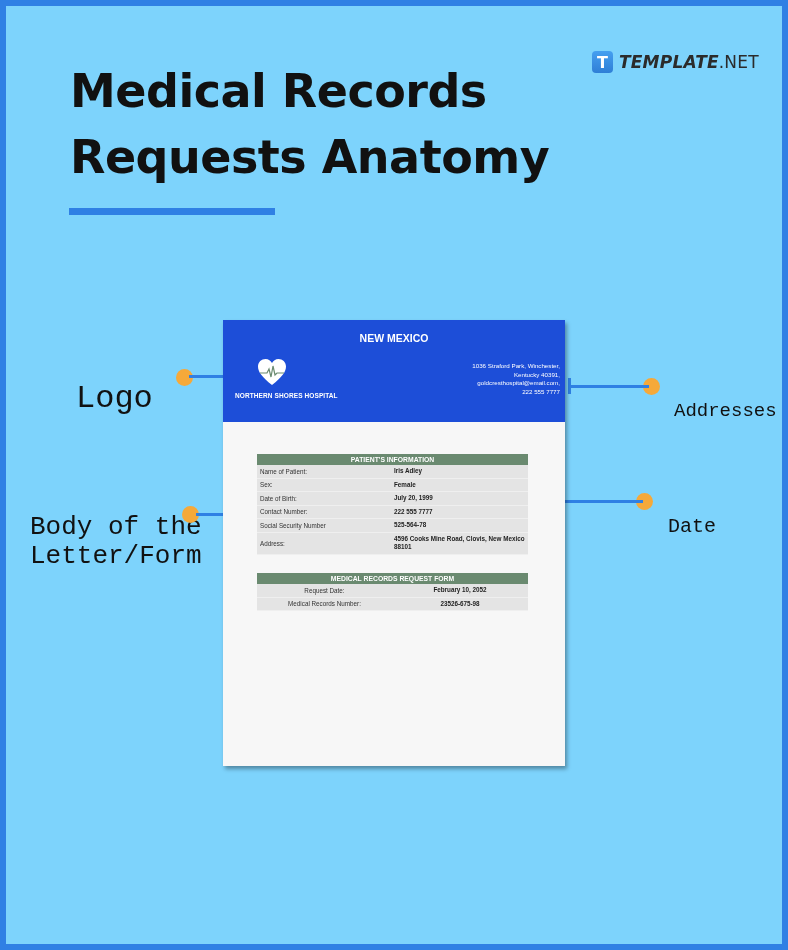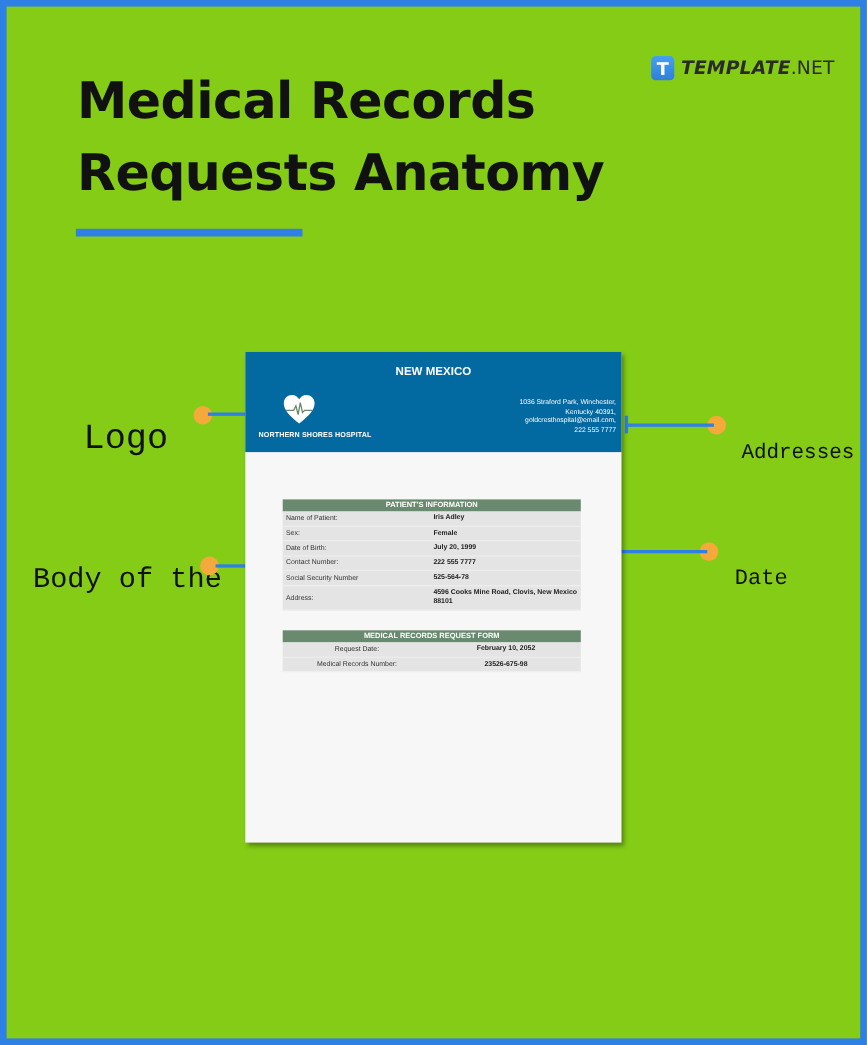--- a/index.html
+++ b/index.html
@@ -1,27 +1,27 @@
 <!DOCTYPE html>
 <html><head>
 <meta charset="utf-8">
 <style>
   * { box-sizing: border-box; margin: 0; padding: 0; }
   body { width: 788px; height: 950px; background: #ffffff; font-family: "Liberation Sans", sans-serif; position: relative; overflow: hidden; }
-  .frame { position: absolute; left: 0; top: 0; width: 788px; height: 950px; border: 6px solid #2f80e4; background: #84cc16; }
+  .frame { position: absolute; left: 0; top: 0; width: 788px; height: 950px; border: 6px solid #2f80e4; background: #7dd3fc; }
   .title { position: absolute; left: 64px; top: 52px; font-family: "DejaVu Sans", sans-serif; font-weight: bold; font-size: 46px; line-height: 66px; color: #111; letter-spacing: -0.5px; }
   .title-underline { position: absolute; left: 63px; top: 202px; width: 206px; height: 7px; background: #2f80e4; }
   .brand { position: absolute; left: 586px; top: 45px; display: flex; align-items: center; }
   .brand-icon { width: 21px; height: 22px; background: linear-gradient(#45a0f0,#2f7fd6); border-radius: 4px; color: #fff; font-weight: bold; font-size: 16px; display: flex; align-items: center; justify-content: center; font-family: "DejaVu Sans", sans-serif; }
   .brand-text { margin-left: 6px; font-family: "DejaVu Sans", sans-serif; font-size: 17px; color: #2b2b2b; letter-spacing: 0.2px; }
   .brand-text b { font-weight: bold; font-style: italic; }
   .brand-text span { font-weight: normal; }
 
   .doc { position: absolute; left: 223px; top: 320px; width: 342px; height: 446px; background: #f7f7f7; box-shadow: 2px 3px 4px rgba(0,0,0,0.35); }
-  .doc-header { position: absolute; left: 0; top: 0; width: 342px; height: 91px; background: #0369a1; color: #fff; }
+  .doc-header { position: absolute; left: 0; top: 0; width: 342px; height: 102px; background: #1d4ed8; color: #fff; }
   .doc-title { position: absolute; top: 11px; left: 0; width: 100%; text-align: center; font-size: 10.5px; font-weight: bold; line-height: 14px; }
   .doc-logo { position: absolute; left: 34px; top: 38px; width: 30px; height: 28px; }
   .doc-org { position: absolute; left: 12px; top: 72px; font-size: 6.5px; font-weight: bold; letter-spacing: 0.1px; }
   .doc-addr { position: absolute; right: 5px; top: 42px; text-align: right; font-size: 6.2px; line-height: 8.6px; }
 
   .table { position: absolute; left: 34px; width: 271px; font-size: 6.3px; color: #222; }
   .t1 { top: 134px; }
   .t2 { top: 253px; }
   .t-head { background: #6a8a70; color: #fff; text-align: center; font-weight: bold; height: 11px; line-height: 11px; font-size: 6.8px; }
   .t-row { display: flex; background: #e4e4e4; border-bottom: 0.5px solid #efefef; }
@@ -59,20 +59,21 @@
   <div class="line" style="left:183px; top:369px; width:52px;"></div>
   <div class="tick" style="left:233px; top:361px; height:18px;"></div>
 
   <div class="label" style="left:668px; top:370px; font-size:19px;">Addresses</div>
   <div class="dot" style="left:637px; top:372px;"></div>
   <div class="line" style="left:565px; top:379px; width:78px;"></div>
   <div class="tick" style="left:562px; top:372px; height:16px;"></div>
 
   <div class="label" style="left:24px; top:483px; font-size:26px; line-height:29px;">
     <div>Body of the</div>
+    <div>Letter/Form</div>
   </div>
   <div class="dot" style="left:176px; top:500px;"></div>
   <div class="line" style="left:190px; top:507px; width:52px;"></div>
   <div class="tick" style="left:240px; top:500px; height:17px;"></div>
 
   <div class="label" style="left:662px; top:485px; font-size:20px;">Date</div>
   <div class="dot" style="left:630px; top:487px;"></div>
   <div class="line" style="left:447px; top:494px; width:190px;"></div>
   <div class="tick" style="left:445px; top:482px; height:28px;"></div>
 </div>

